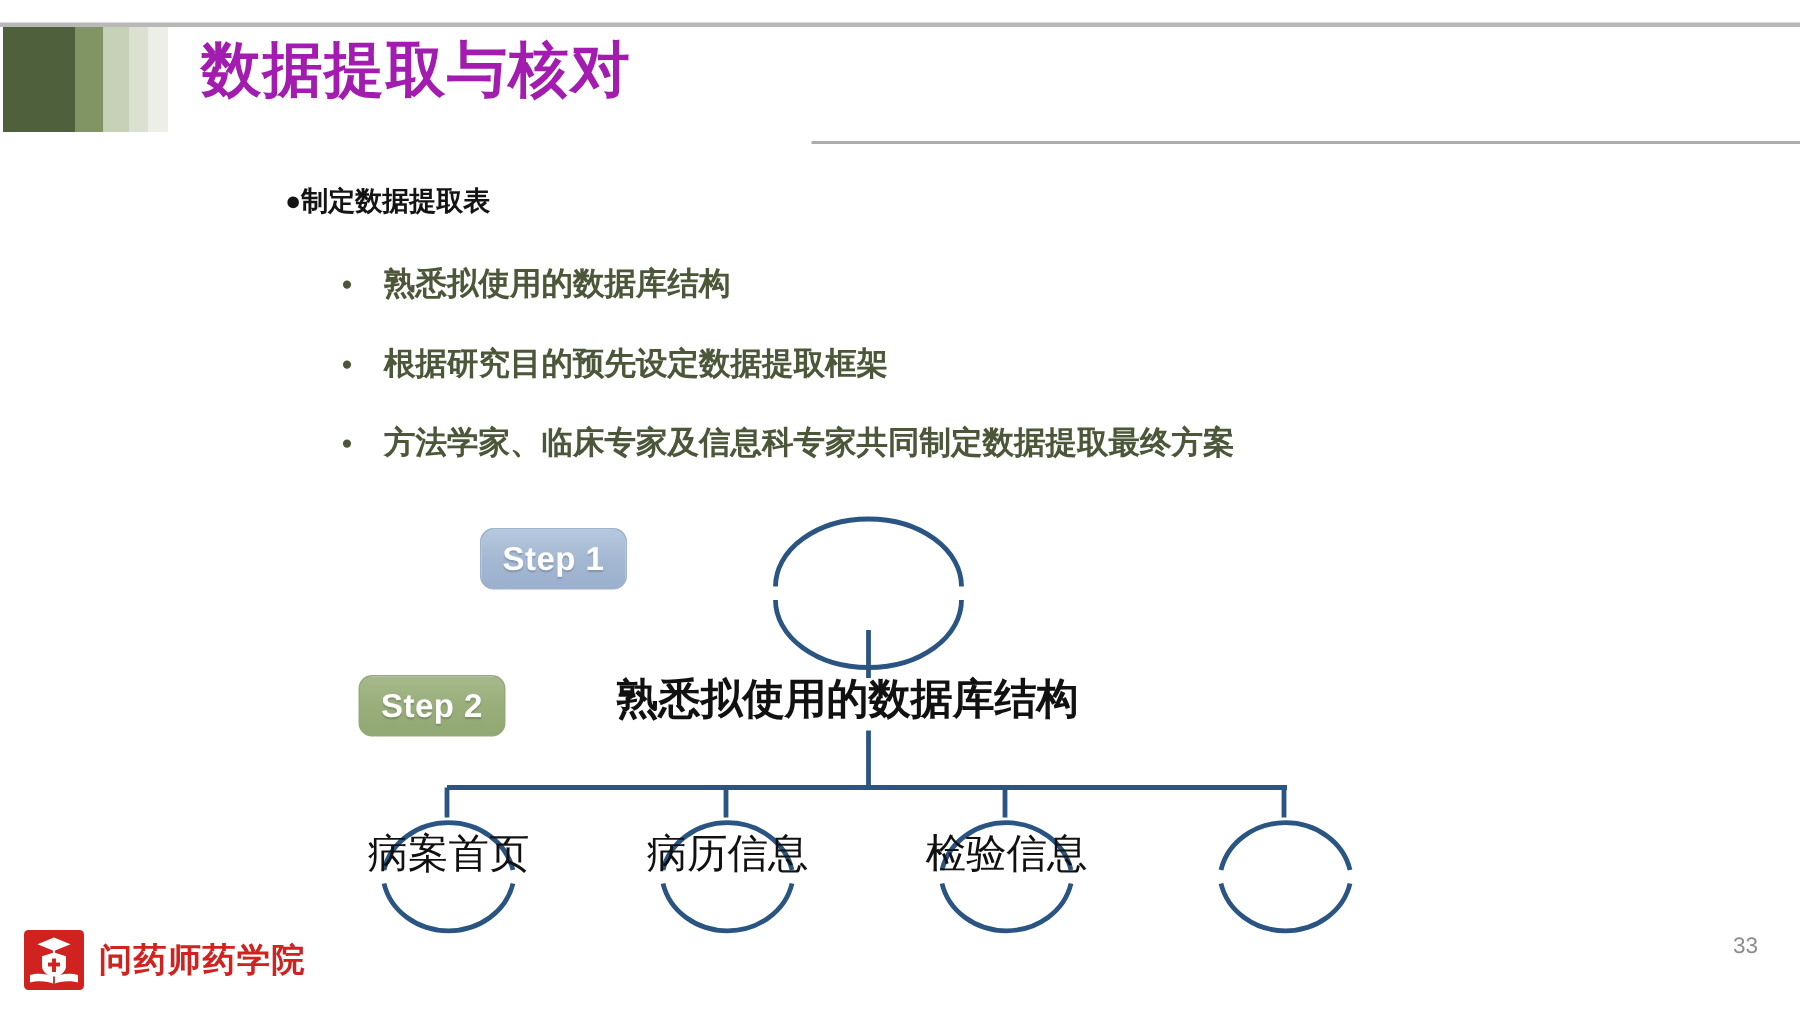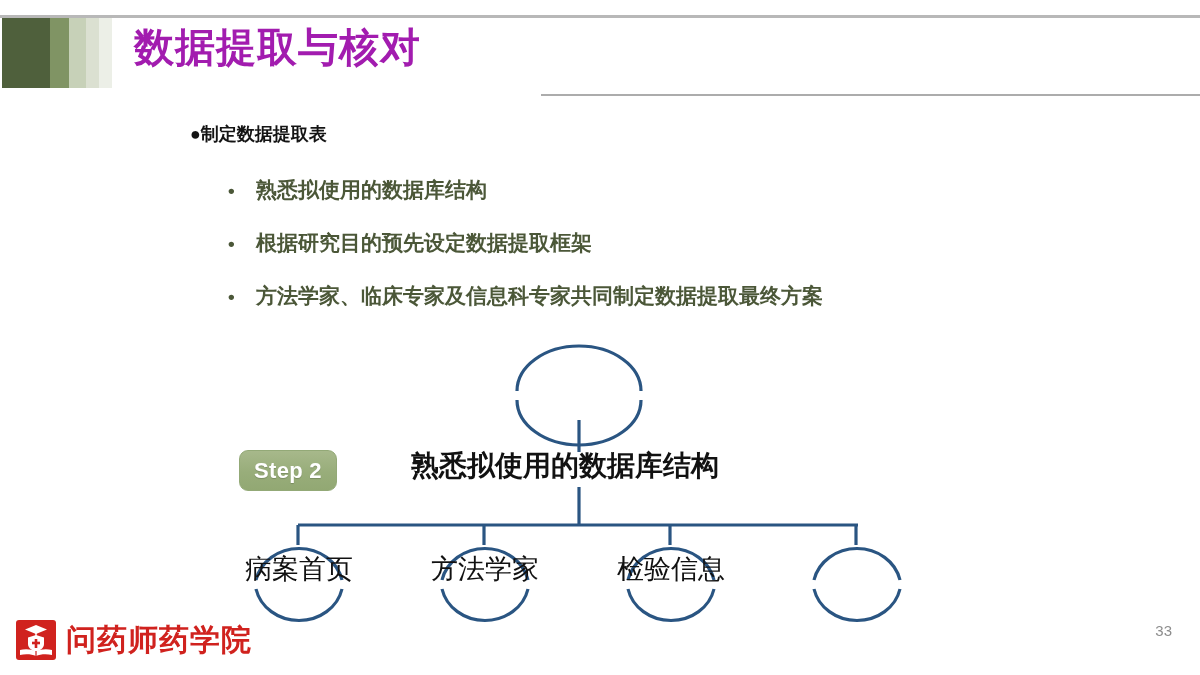--- a/index.html
+++ b/index.html
@@ -168,21 +168,21 @@
   #logo-mark {
     width: 40px;
     height: 40px;
     background: #d0221e;
     border-radius: 3px;
     position: relative;
     flex: 0 0 40px;
   }
   #logo-text {
     margin-left: 10px;
-    font-size: 30px;
+    font-size: 22px;
     font-weight: bold;
     color: #d0221e;
     letter-spacing: 1px;
     line-height: 38px;
     white-space: nowrap;
   }
   #page-number {
     position: absolute;
     right: 28px;
     top: 622px;
@@ -248,26 +248,27 @@
       <path d="M 256 589 A 44 40 0 0 0 342 589"></path>
       <path d="M 442 580 A 44 40 0 0 1 528 580"></path>
       <path d="M 442 589 A 44 40 0 0 0 528 589"></path>
       <path d="M 628 580 A 44 40 0 0 1 714 580"></path>
       <path d="M 628 589 A 44 40 0 0 0 714 589"></path>
       <path d="M 814 580 A 44 40 0 0 1 900 580"></path>
       <path d="M 814 589 A 44 40 0 0 0 900 589"></path>
     </g>
   </svg>
 
+  <div class="step-badge" id="step1-badge">Step 1</div>
   <div class="step-badge" id="step2-badge">Step 2</div>
 
   <div class="node-label" id="node-step2">熟悉拟使用的数据库结构</div>
 
   <div class="leaf-label" style="left:209px;">病案首页</div>
-  <div class="leaf-label" style="left:395px;">方法学家</div>
+  <div class="leaf-label" style="left:395px;">病历信息</div>
   <div class="leaf-label" style="left:581px;">检验信息</div>
 
   <div id="logo">
     <div id="logo-mark">
       <svg width="40" height="40" viewBox="0 0 40 40">
 
         <polygon points="20,5 31,9.5 20,14 9,9.5" fill="#ffffff"></polygon>
         <rect x="19.3" y="12.5" width="1.4" height="4" fill="#ffffff"></rect>
 
         <path d="M20 15 L28 17.5 L28 24 C28 28 24 30.5 20 32 C16 30.5 12 28 12 24 L12 17.5 Z" fill="#ffffff"></path>

